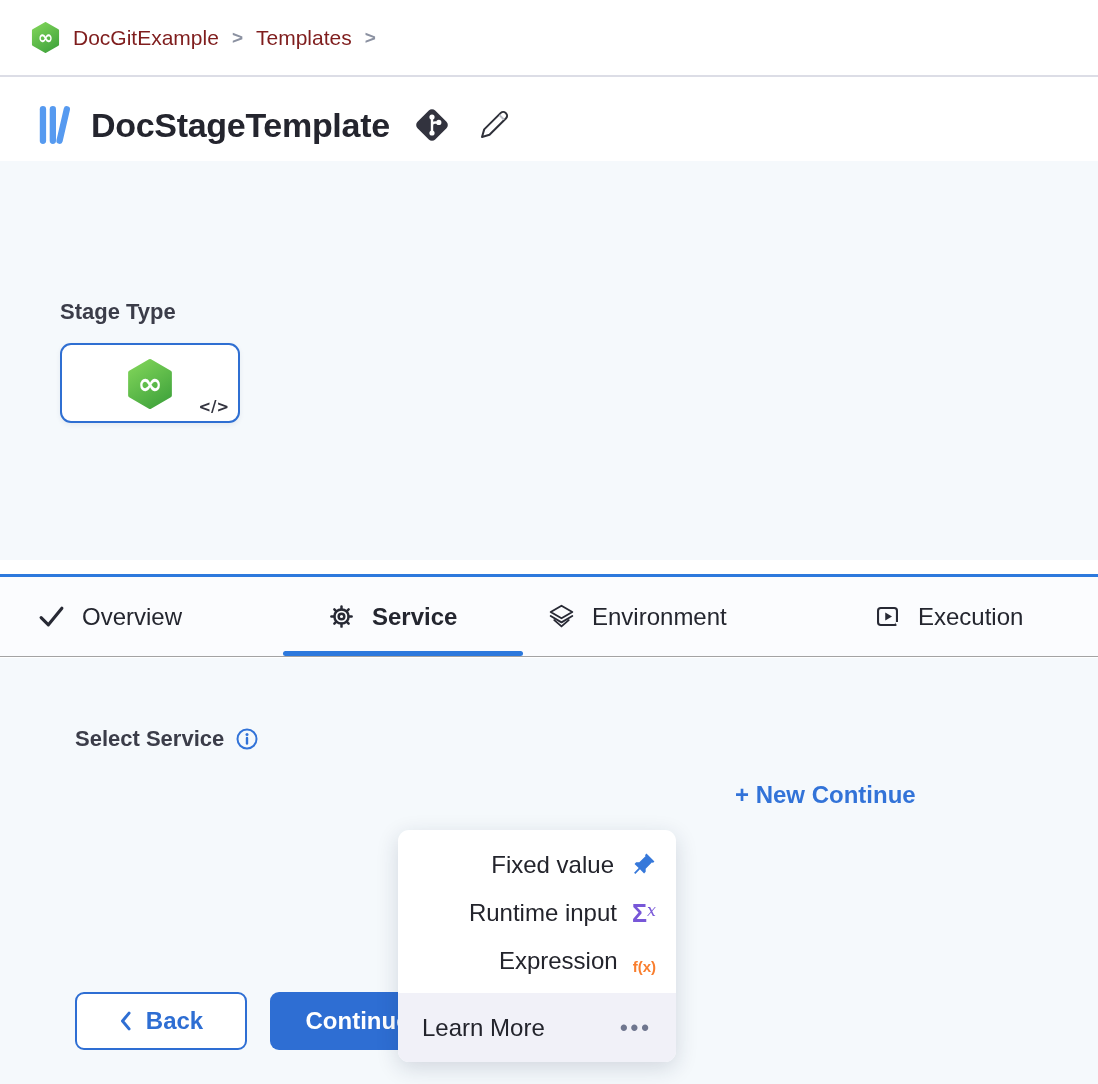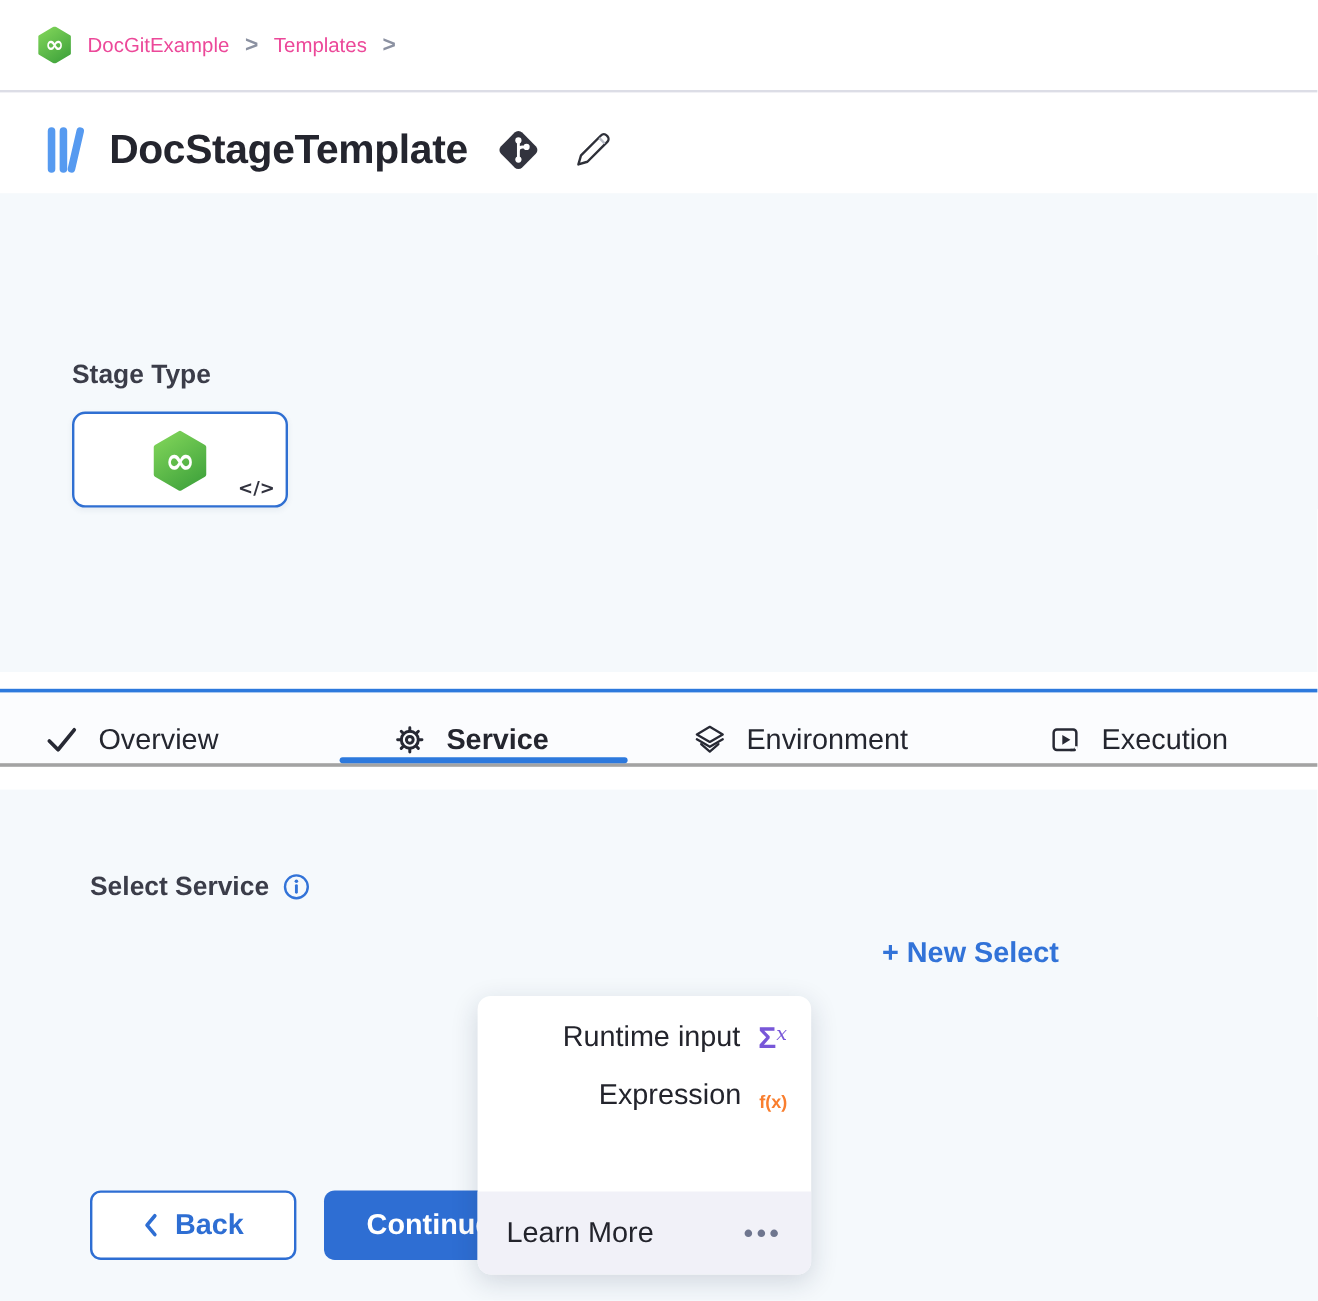--- a/index.html
+++ b/index.html
@@ -9,21 +9,21 @@
     font-family:"Liberation Sans","DejaVu Sans",sans-serif;
     background:#ffffff; overflow:hidden; color:#25262f;
   }
   
   .breadcrumb-bar {
     position:absolute; left:0; top:0; width:1098px; height:77px;
     background:#fff; border-bottom:2px solid #dcdde6;
     display:flex; align-items:center; padding-left:30px;
   }
   .crumb-icon { width:31px; height:31px; margin-right:12px; flex:none; }
-  .crumb-link { font-size:17px; font-weight:500; color:#ec4899; cursor:pointer; }
+  .crumb-link { font-size:21px; font-weight:500; color:#7f1d1d; cursor:pointer; }
   .crumb-sep { font-size:19px; font-weight:600; color:#8b91a1; margin:0 13px; }
   
   .title-bar {
     position:absolute; left:0; top:79px; width:1076px; height:94px;
     background:#fff; border-bottom:2px solid #dcdde6;
     display:flex; align-items:center; padding-left:38px;
   }
   .lib-icon { width:36px; height:44px; flex:none; }
   .page-title { font-size:34px; font-weight:700; color:#24252e; margin-left:17px; letter-spacing:-0.3px; }
   .git-icon { width:44px; height:44px; margin-left:20px; flex:none; }
@@ -36,22 +36,22 @@
   .stage-type-label { position:absolute; left:60px; top:138px; font-size:22px; font-weight:600; color:#3b3d49; }
   .stage-card {
     position:absolute; left:60px; top:182px; width:180px; height:80px;
     background:#fff; border:2px solid #2f6fd2; border-radius:11px;
     box-shadow:0 2px 5px rgba(40,60,100,0.08); cursor:pointer;
   }
   .stage-hex { position:absolute; left:63px; top:12px; width:50px; height:54px; }
   .stage-code { position:absolute; right:9px; bottom:5px; font-size:15px; font-weight:600; color:#32333f; font-family:"DejaVu Sans",sans-serif; }
   
   .tab-bar {
-    position:absolute; left:0; top:574px; width:1098px; height:65px;
-    background:#fbfcfe; border-top:3px solid #2d79dd; border-bottom:3px solid #a3a3a3;
+    position:absolute; left:0; top:574px; width:1098px; height:83px;
+    background:#fbfcfe; border-top:3px solid #2d79dd; border-bottom:1px solid #a3a3a3;
   }
   .tab { position:absolute; top:0; height:79px; display:flex; align-items:center; gap:17px; cursor:pointer; }
   .tab-label { font-size:24px; color:#24262f; }
   .tab-label.active { font-weight:600; }
   .tab-icon { width:27px; height:27px; flex:none; }
   .tab-underline {
     position:absolute; left:283px; bottom:0; width:240px; height:5px;
     background:#2d79dd; border-radius:3px;
   }
   
@@ -198,21 +198,21 @@
         <line x1="12" y1="21" x2="12" y2="18.5"></line>
           <line x1="5.64" y1="18.36" x2="7.4" y2="16.6"></line>
         <line x1="3" y1="12" x2="5.5" y2="12"></line>
           <line x1="5.64" y1="5.64" x2="7.4" y2="7.4"></line>
         <line x1="12" y1="3" x2="12" y2="5.5"></line>
           <line x1="18.36" y1="5.64" x2="16.6" y2="7.4"></line>
       </g>
     </svg>
     <span class="tab-label active">Service</span>
   </div>
-  <div class="tab" style="left:578px">
+  <div class="tab" style="left:548px">
     <svg class="tab-icon" viewBox="0 0 30 30">
       <g fill="none" stroke="#272934" stroke-width="2.1" stroke-linejoin="round" stroke-linecap="round">
         <path d="M15 3 L27 10 15 17 3 10 Z"></path>
         <path d="M3 14.5 L15 21.5 27 14.5"></path>
         <path d="M7 19 L15 26 23 19" transform="translate(0,0)"></path>
       </g>
     </svg>
     <span class="tab-label">Environment</span>
   </div>
   <div class="tab" style="left:874px">
@@ -231,34 +231,40 @@
   <div class="select-label-row">
     <span class="select-label">Select Service</span>
     <svg class="info-icon" viewBox="0 0 24 24">
       <circle cx="12" cy="12" r="9.5" fill="none" stroke="#3273d8" stroke-width="2"></circle>
       <path d="M12 11v5.5" stroke="#3273d8" stroke-width="2.4" stroke-linecap="round"></path>
       <circle cx="12" cy="7.4" r="1.5" fill="#3273d8"></circle>
     </svg>
   </div>
 
 
-  <div class="new-service">+ New Select</div>
+  <div class="new-service">+ New Continue</div>
 
   <div class="back-button">
     <svg class="back-chevron" viewBox="0 0 16 24">
       <polyline points="11.5,3 4,12 11.5,21" fill="none" stroke="#2e6ed3" stroke-width="3.4" stroke-linecap="round" stroke-linejoin="round"></polyline>
     </svg>
     <span class="back-label">Back</span>
   </div>
   <div class="continue-button">
     <span class="continue-label">Continue</span>
   </div>
 
   <div class="value-menu">
     <div class="menu-items">
+      <div class="menu-item">
+        <span class="menu-item-label">Fixed value</span>
+        <svg class="menu-pin-icon" viewBox="0 0 24 24">
+            <use href="#pushPin"></use>
+          </svg>
+      </div>
       <div class="menu-item">
         <span class="menu-item-label">Runtime input</span>
         <span class="sigma-icon"><span>Σ</span><i>x</i></span>
       </div>
       <div class="menu-item">
         <span class="menu-item-label">Expression</span>
         <span class="fx-icon"><span>f</span><span>(x)</span></span>
       </div>
     </div>
     <div class="menu-footer">

